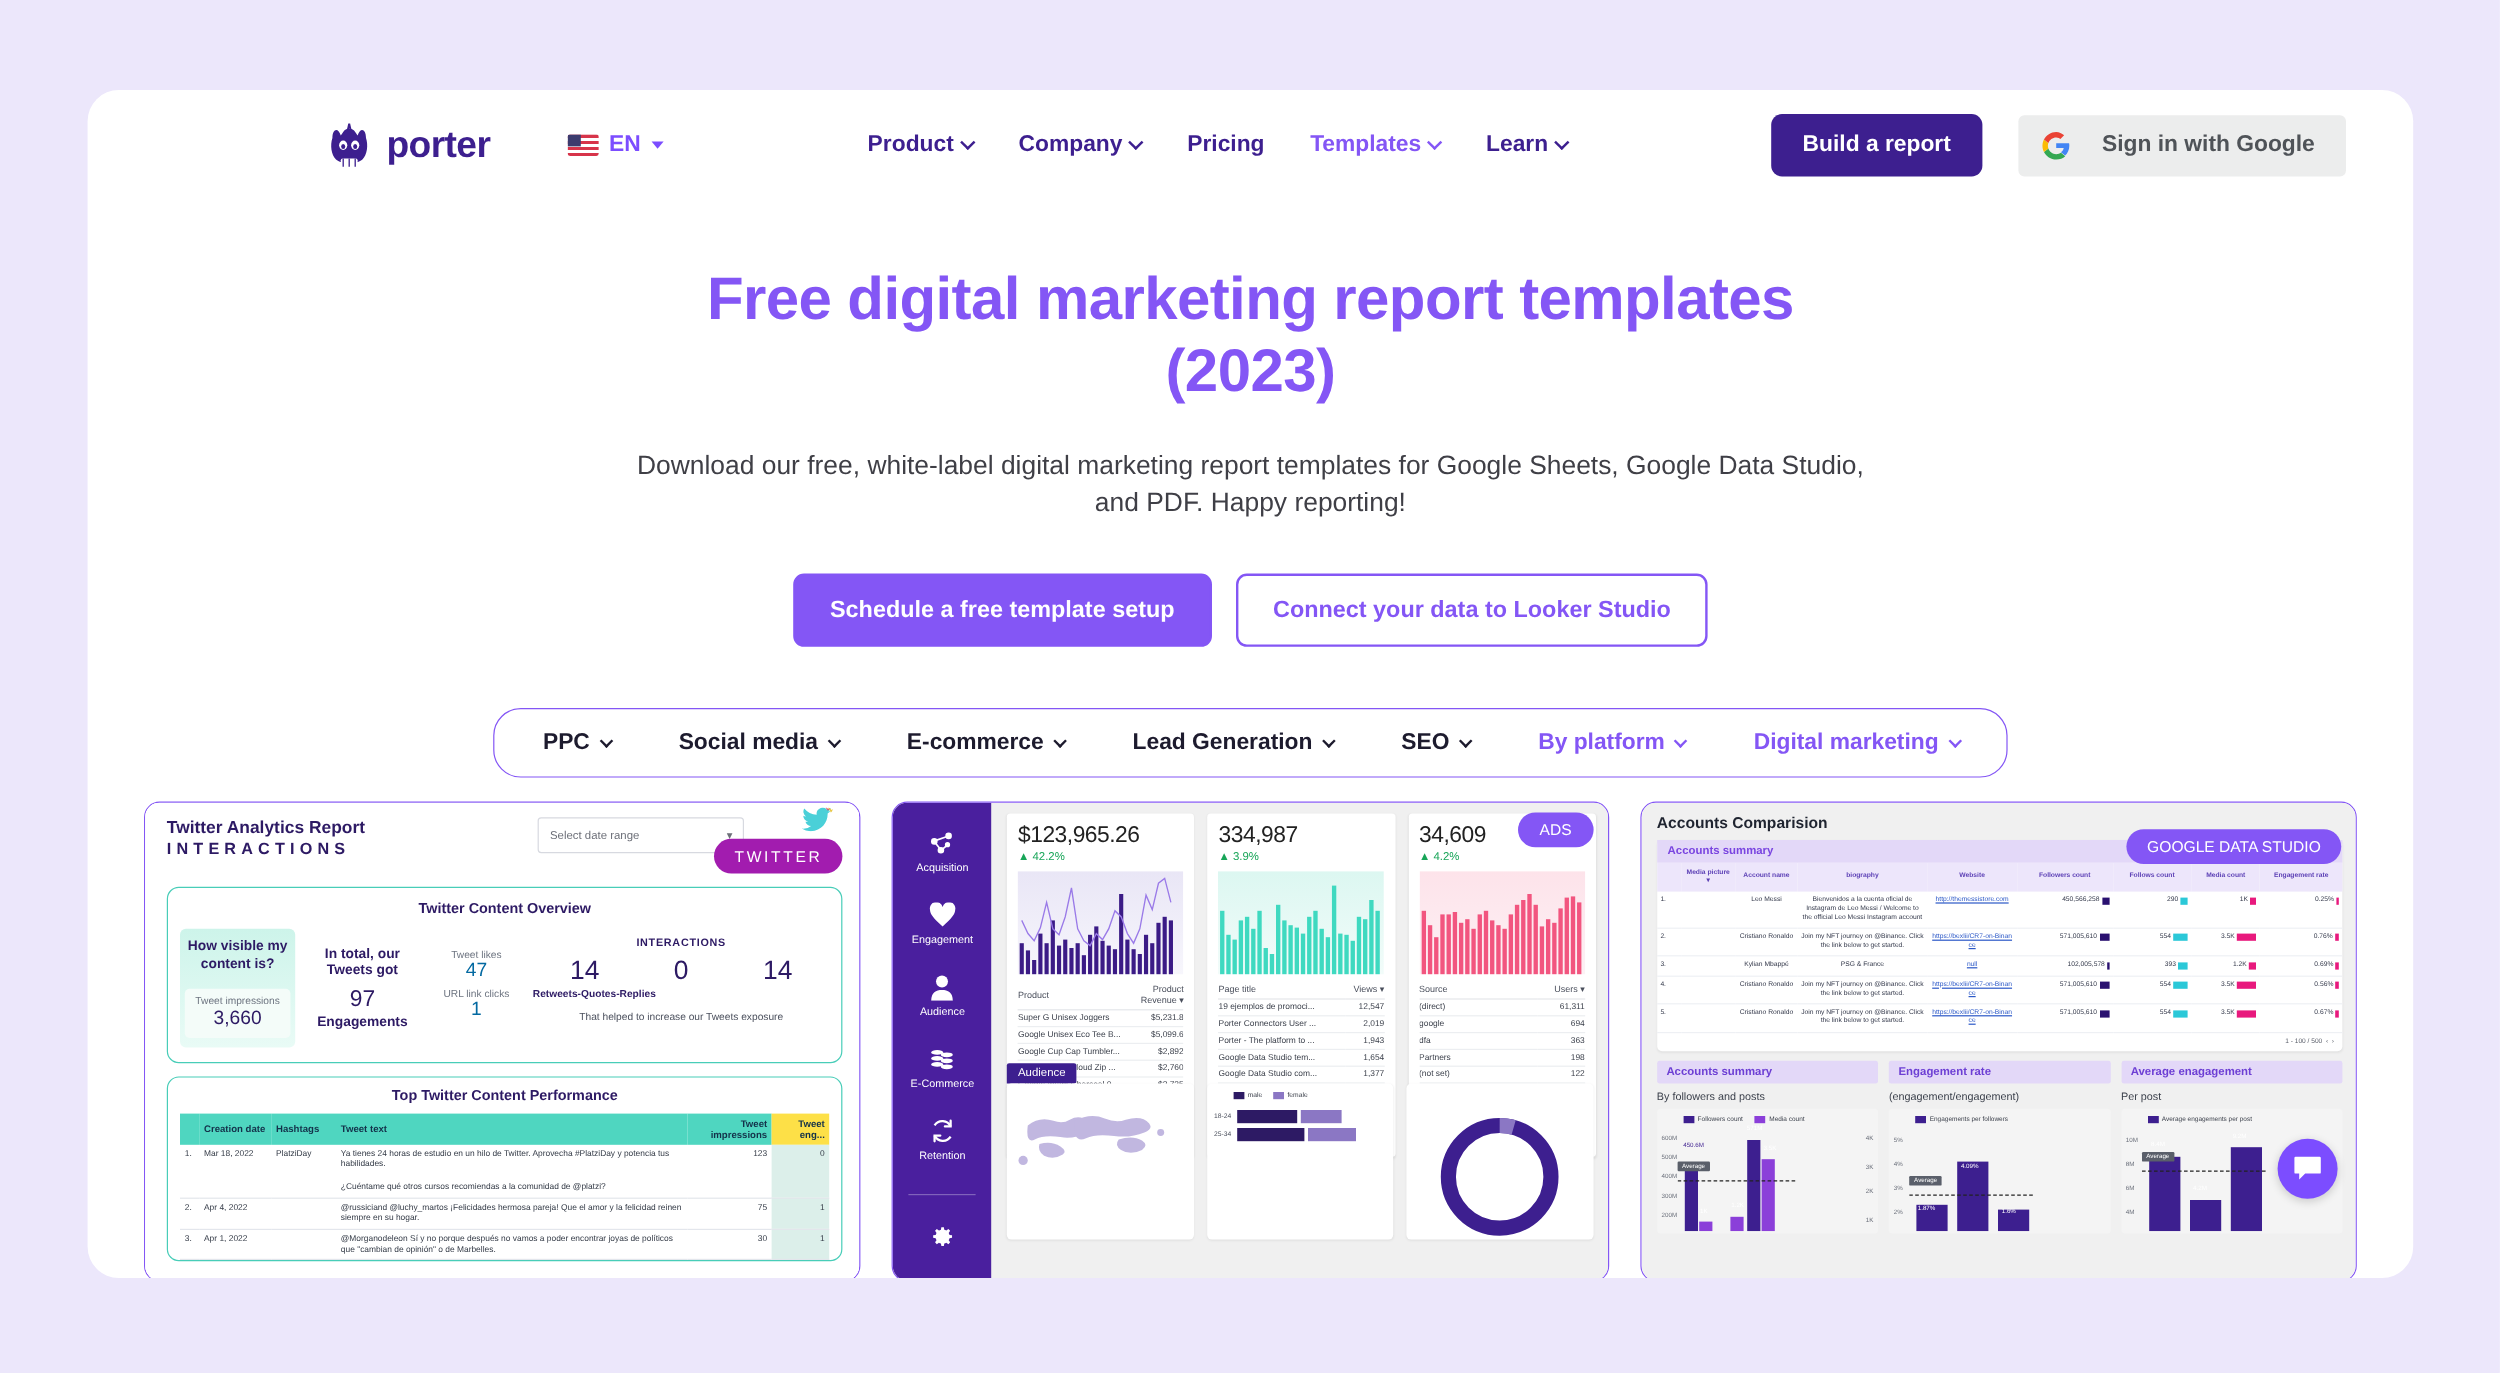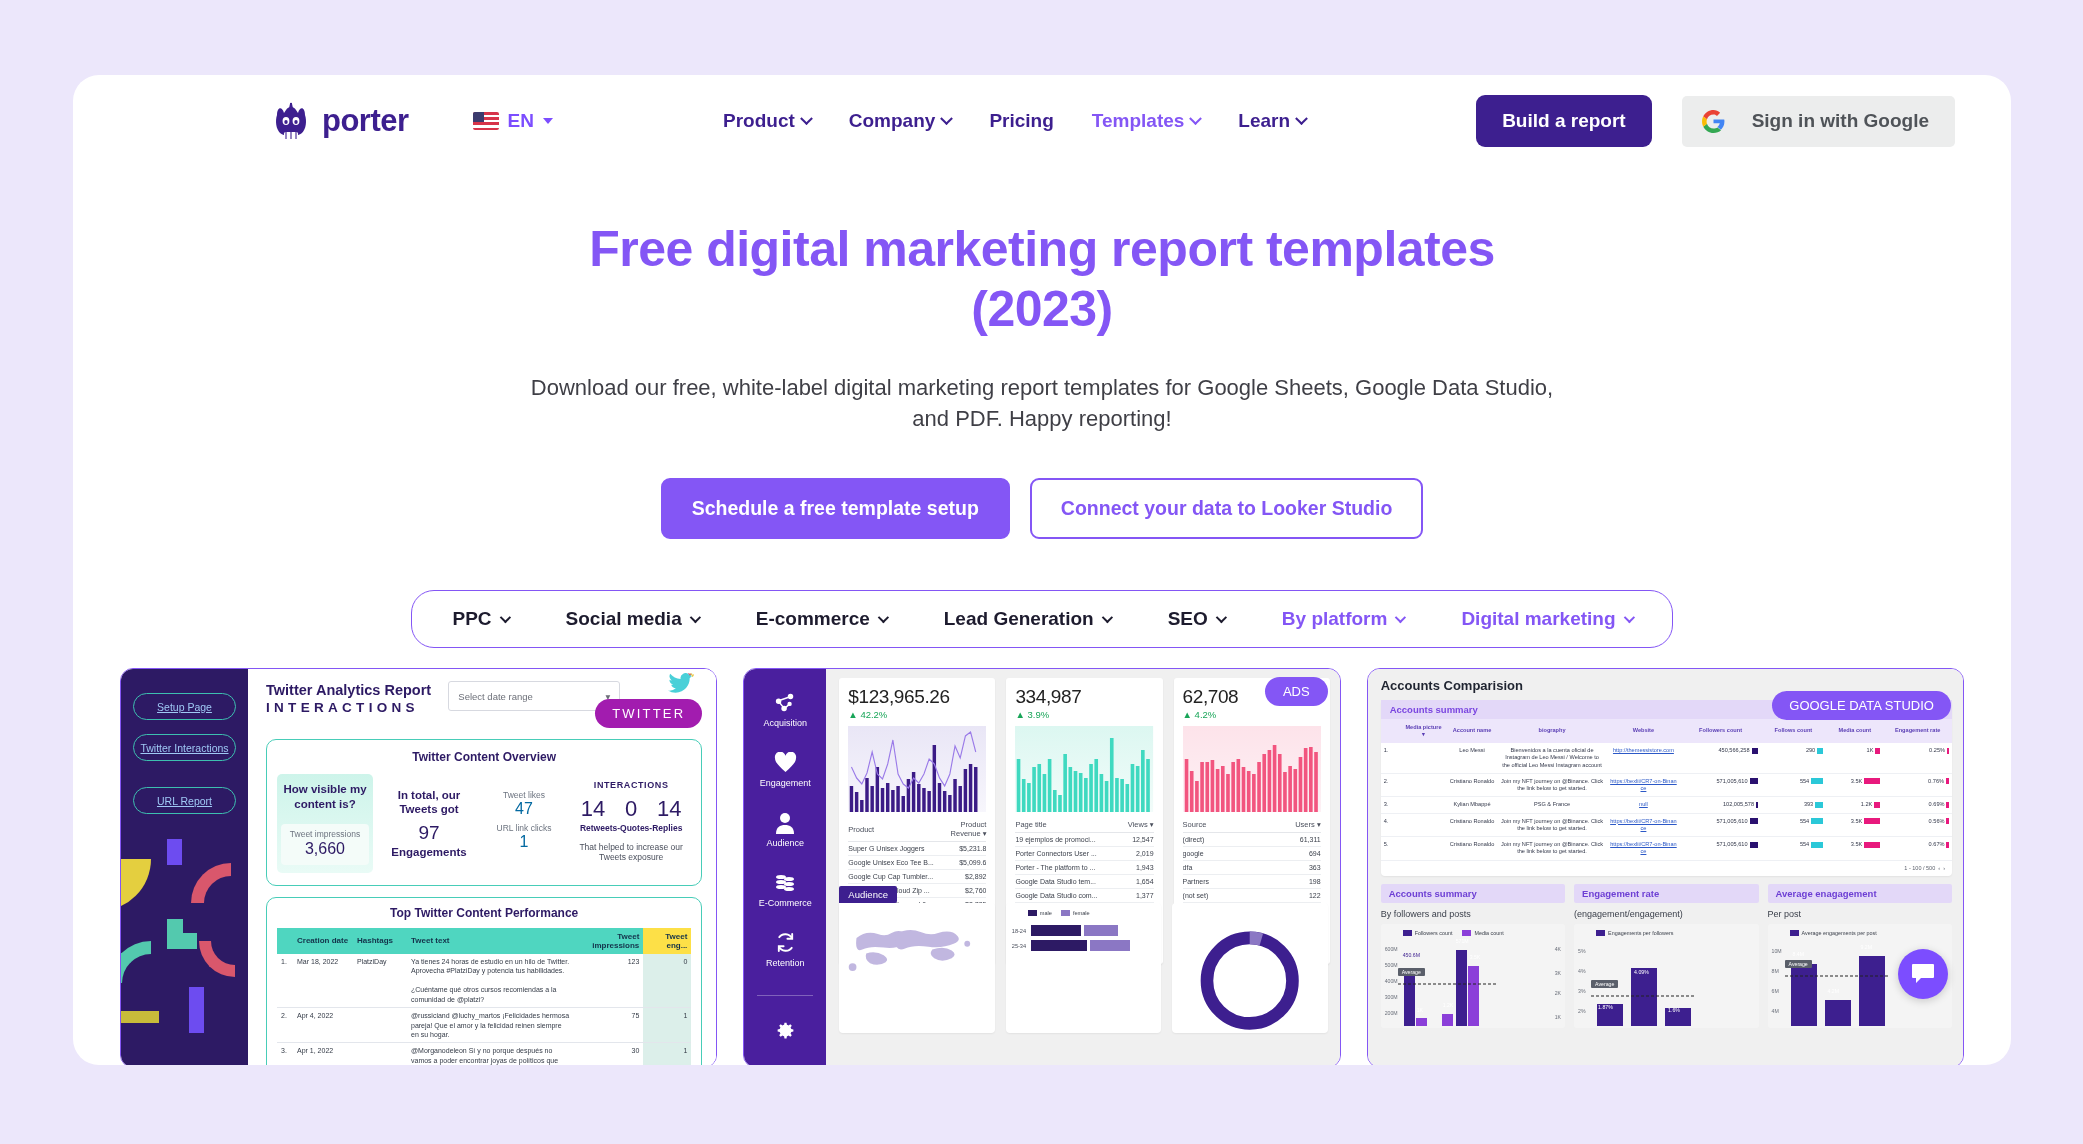--- a/index.html
+++ b/index.html
@@ -144,21 +144,21 @@
   .tw-c2-l { font-size: 11.5px; font-weight: 700; color: #2d1a64; line-height: 1.25; }
   .tw-c2-v { font-size: 19px; color: #2d1a64; margin-top: 5px; }
   .tw-c2-l2 { font-size: 11.5px; font-weight: 700; color: #2d1a64; margin-top: 2px; }
   .tw-cell3 { width: 78px; text-align: center; padding-top: 16px; }
   .tw-sm-l { font-size: 8.5px; color: #6d7480; }
   .tw-sm-v { font-size: 16px; color: #0369a1; }
   .tw-cell4 { flex: 1; text-align: center; padding-top: 6px; }
   .tw-int-h { font-size: 9px; font-weight: 700; color: #2d1a64; letter-spacing: .6px; }
   .tw-int-row { display: flex; justify-content: space-around; margin-top: 6px; }
   .tw-int-v { font-size: 22px; color: #2d1a64; }
-  .tw-int-labels { display: flex; justify-content: center; align-items: center; font-size: 8.5px; font-weight: 700; color: #2d1a64; margin-top: 1px; }
+  .tw-int-labels { display: flex; justify-content: flex-start; align-items: center; font-size: 8.5px; font-weight: 700; color: #2d1a64; margin-top: 1px; }
   .tw-foot { font-size: 8.5px; color: #4a4f5c; margin-top: 9px; }
   .tw-panel2 { margin-top: 11px; border: 1px solid #48cdb8; border-radius: 10px; padding: 8px 10px 0; }
   .tw-p2-h { text-align: center; font-size: 12px; font-weight: 700; color: #2d1a64; }
   .tw-table { width: 100%; border-collapse: collapse; margin-top: 8px; font-size: 7px; }
   .tw-table th { background: #4fd6c0; color: #14324a; font-weight: 700; font-size: 8px; text-align: left; padding: 4px 4px; }
   .tw-table td { padding: 3px 4px; color: #333a46; vertical-align: top; border-bottom: 1px solid #e3e6ec; line-height: 1.35; }
   .tw-table td.num { text-align: right; }
   .tw-table td.eng { text-align: right; background: #dcefea; }
   .tw-table th.eng { background: #fde047; }
 
@@ -329,34 +329,20 @@
     <div class="filter-item accent">
       <span>Digital marketing</span>
       <span class="fchev"></span>
     </div>
   </div>
 
   <div class="cards">
 
     <div class="card">
       <div class="tw">
-        <div class="tw-side">
-          <div class="tw-link">Setup Page</div>
-          <div class="tw-link">Twitter Interactions</div>
-          <div class="tw-link l3">URL Report</div>
-          <span class="shape" style="left:46px;top:170px;width:15px;height:26px;background:#6d4cf0;"></span>
-          <span class="shape" style="left:-22px;top:190px;width:52px;height:52px;border-radius:0 0 52px 0;background:#e4cf3f;"></span>
-          <span class="shape" style="left:70px;top:194px;width:40px;height:40px;border:13px solid #d9576c;border-radius:40px 0 0 0;border-right:none;border-bottom:none;"></span>
-          <span class="shape" style="left:46px;top:250px;width:16px;height:30px;background:#53c9ae;"></span>
-          <span class="shape" style="left:46px;top:264px;width:30px;height:16px;background:#53c9ae;"></span>
-          <span class="shape" style="left:-12px;top:272px;width:42px;height:42px;border:13px solid #53c9ae;border-radius:42px 0 0 0;border-right:none;border-bottom:none;"></span>
-          <span class="shape" style="left:78px;top:272px;width:36px;height:36px;border:12px solid #d9576c;border-radius:0 0 0 36px;border-top:none;border-right:none;"></span>
-          <span class="shape" style="left:68px;top:318px;width:15px;height:46px;background:#6d4cf0;"></span>
-          <span class="shape" style="left:-8px;top:342px;width:46px;height:12px;background:#c8bb3a;"></span>
-        </div>
 
         <div class="tw-main">
           <div class="tw-title">Twitter Analytics Report</div>
           <div class="tw-sub">INTERACTIONS</div>
 
           <div class="tw-daterange">
             <span>Select date range</span>
             <span>▾</span>
           </div>
           <div class="tw-bird">
@@ -690,21 +676,21 @@
                 <tr>
                       <td>Google Data Studio tuto...</td>
                       <td class="r">779</td>
                     </tr>
               </tbody>
                 </table>
               <div class="kpi-pag"><span>1 - 100 / 409</span> &nbsp;‹&nbsp; ›</div>
             </div>
 
             <div class="kpi">
-              <div class="kpi-v">62,708</div>
+              <div class="kpi-v">34,609</div>
               <div class="kpi-d">▲ <span>4.2%</span></div>
               <div class="kpi-chart">
                 <svg width="100%" height="86" viewBox="0 0 160 86" preserveAspectRatio="none">
                   <defs>
                       <linearGradient id="g3" x1="0" y1="0" x2="0" y2="1">
                         <stop offset="0" stop-color="#fde3ea"></stop>
                         <stop offset="1" stop-color="#fdf1f5"></stop>
                       </linearGradient>
                     </defs>
                   <rect width="160" height="86" fill="url(#g3)"></rect>

